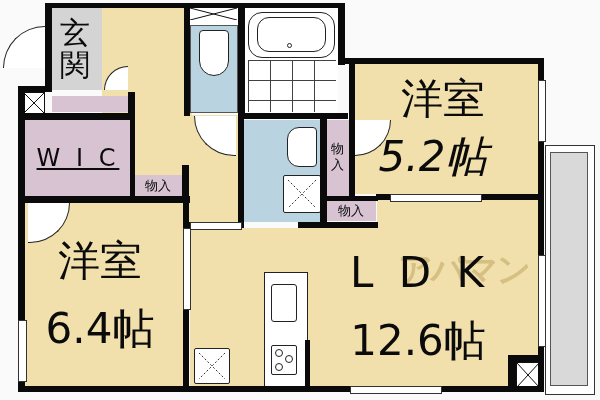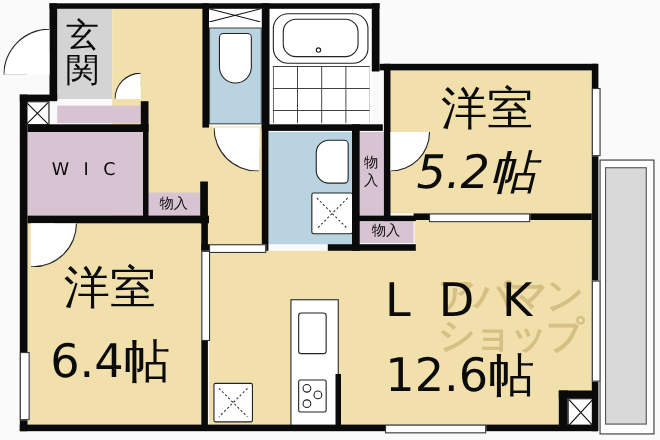--- a/index.html
+++ b/index.html
@@ -35,21 +35,21 @@
 
 <div class="abs room-pink" style="left:52px;top:96px;width:76px;height:16px;"></div>
 
 <div class="xbox" style="left:23px;top:92px;width:20px;height:20px;">
     <svg viewBox="0 0 20 20">
       <path d="M0 0L20 20M20 0L0 20" stroke="#111" stroke-width="1"></path>
     </svg>
   </div>
 
 <div class="abs room-pink" style="left:25px;top:120px;width:105px;height:76px;"></div>
-<div class="label" style="left:28px;top:146px;width:100px;font-size:16px;letter-spacing:4px;">W I C</div>
+<div class="label" style="left:28px;top:146px;width:100px;font-size:24px;letter-spacing:4px;text-decoration:underline;">W I C</div>
 
 <div class="abs room-pink" style="left:134px;top:175px;width:48px;height:22px;"></div>
 <div class="label small" style="left:134px;top:179px;width:48px;">物入</div>
 
 <div class="abs" style="left:190px;top:8px;width:48px;height:105px;background:#fff;"></div>
 <div class="xbox" style="left:190px;top:8px;width:47px;height:12px;border:none;background:#fff;">
     <svg viewBox="0 0 47 12">
       <path d="M0 0L47 12M47 0L0 12" stroke="#111" stroke-width="1"></path>
     </svg>
   </div>
@@ -80,21 +80,20 @@
 <div class="label big" style="left:363px;top:136px;width:140px;font-style:italic;">5.2帖</div>
 
 <div class="abs room-beige" style="left:25px;top:203px;width:158px;height:188px;"></div>
 <div class="label big" style="left:35px;top:240px;width:130px;">洋室</div>
 <div class="label big" style="left:30px;top:308px;width:140px;">6.4帖</div>
 
 <div class="abs room-beige" style="left:190px;top:228px;width:348px;height:163px;"></div>
 <div class="abs room-beige" style="left:377px;top:200px;width:161px;height:30px;"></div>
 <div class="watermark" style="left:398px;top:252px;">
   <div>アパマン</div>
-  <div>ショップ</div>
 </div>
 <div class="label big" style="left:330px;top:252px;width:180px;letter-spacing:6px;">L D K</div>
 <div class="label big" style="left:328px;top:320px;width:180px;">12.6帖</div>
 
 <div class="abs" style="left:264px;top:272px;width:44px;height:118px;background:#fff;border:1px solid #222;"></div>
 <div class="abs" style="left:271px;top:284px;width:26px;height:38px;border:1px solid #222;border-radius:3px;"></div>
 <div class="abs" style="left:271px;top:345px;width:26px;height:30px;border:1px solid #222;border-radius:2px;">
   <div class="abs" style="left:3px;top:3px;width:8px;height:8px;border:1px solid #222;border-radius:50%;"></div>
   <div class="abs" style="left:13px;top:9px;width:8px;height:8px;border:1px solid #222;border-radius:50%;"></div>
   <div class="abs" style="left:3px;top:17px;width:8px;height:8px;border:1px solid #222;border-radius:50%;"></div>

